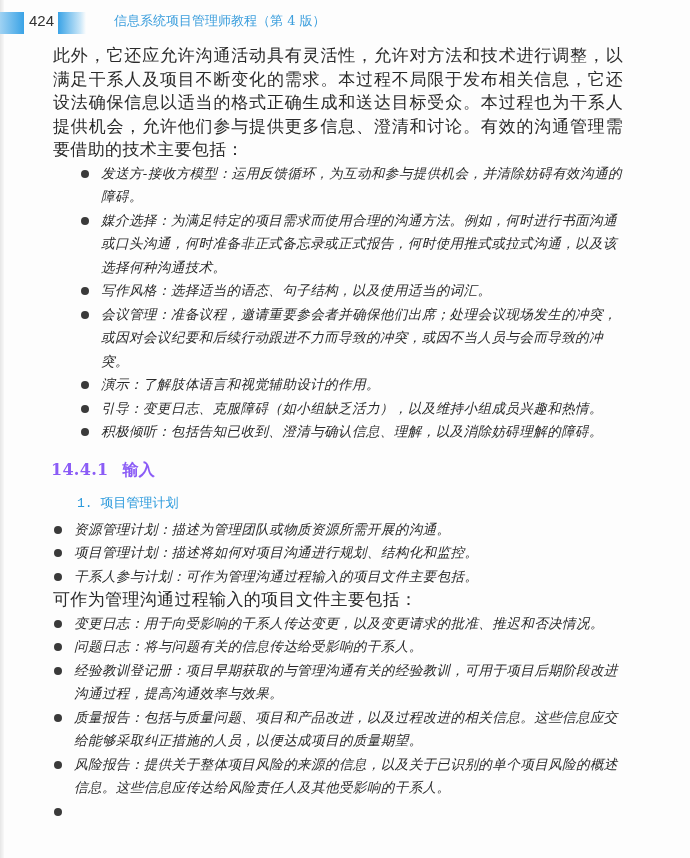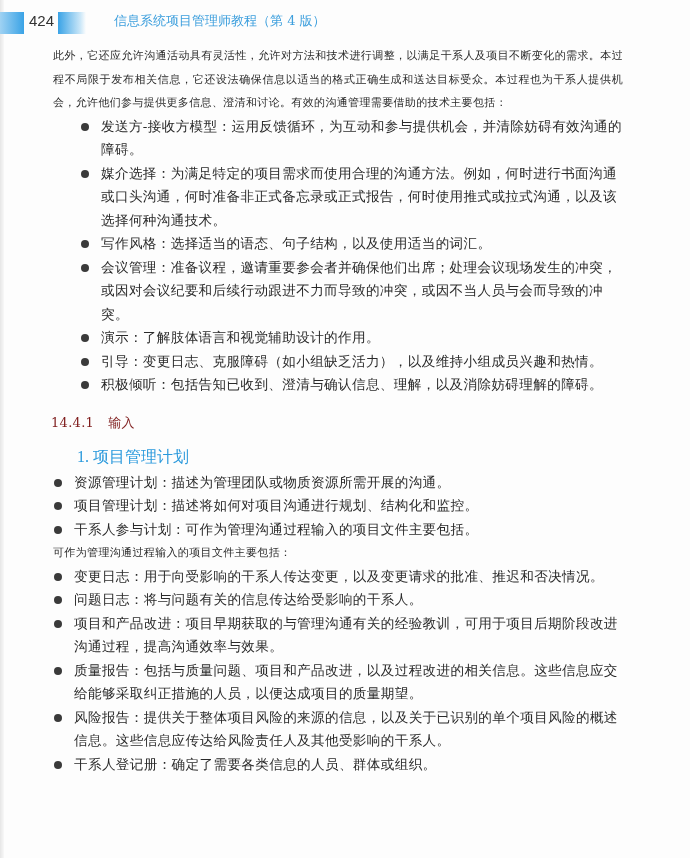--- a/index.html
+++ b/index.html
@@ -30,41 +30,41 @@
     width: 28px; height: 22px;
     background: linear-gradient(to right, #3aa3e6, #cbe7f8 80%, transparent);
   }
   .running-title {
     font-size: 13px; color: #3d9fdd; margin-left: 28px;
   }
   .content {
     position: absolute; left: 53px; top: 44px; width: 570px;
   }
   p.body {
-    margin: 0; font-size: 11px; line-height: 23.5px; letter-spacing: 0.35px;
+    margin: 0; font-size: 17px; line-height: 23.5px; letter-spacing: 0.35px;
     text-align: justify;
   }
-  ul.bullets { list-style: none; margin: 0; padding: 0; }
+  ul.bullets { list-style: none; margin: 0; padding: 0; font-style: italic; }
   ul.bullets.indent { margin-left: 27px; }
   ul.bullets li {
     position: relative; padding-left: 21px;
     font-size: 13.6px; line-height: 23.5px; letter-spacing: 0.35px;
   }
   ul.bullets li .dot {
     position: absolute; left: 1px; top: 8px; width: 8px; height: 8px;
     border-radius: 50%; background: #3a3a3a;
   }
   .sec-heading {
-    margin: 11px 0 0 -2px; font-size: 13px; font-weight: normal;
-    color: #7f1d1d; letter-spacing: 0.3px; height: 30px; line-height: 30px;
+    margin: 11px 0 0 -2px; font-size: 16px; font-weight: bold;
+    color: #8b5cf6; letter-spacing: 0.3px; height: 30px; line-height: 30px;
   }
   .sec-heading .num { margin-right: 14px; }
   .sub-heading {
-    font-family: Liberation Serif, serif;
-    font-size: 16px; color: #2a99dc; margin: 8px 0 3px 24px; line-height: 22px;
+    font-family: Liberation Mono, monospace;
+    font-size: 13px; color: #2a99dc; margin: 8px 0 3px 24px; line-height: 22px;
   }
   .sub-body { margin-left: 24px; }
   .list-rel { margin-left: 0; }
 </style>
 </head>
 <body>
 
 <div class="left-edge"></div>
 
 <div class="header">
@@ -95,19 +95,19 @@
   <ul class="bullets list-rel">
     <li><span class="dot"></span><span>资源管理计划：描述为管理团队或物质资源所需开展的沟通。</span></li>
     <li><span class="dot"></span><span>项目管理计划：描述将如何对项目沟通进行规划、结构化和监控。</span></li>
     <li><span class="dot"></span><span>干系人参与计划：可作为管理沟通过程输入的项目文件主要包括。</span></li>
   </ul>
 
   <p class="body sub-body">可作为管理沟通过程输入的项目文件主要包括：</p>
   <ul class="bullets list-rel">
     <li><span class="dot"></span><span>变更日志：用于向受影响的干系人传达变更，以及变更请求的批准、推迟和否决情况。</span></li>
     <li><span class="dot"></span><span>问题日志：将与问题有关的信息传达给受影响的干系人。</span></li>
-    <li><span class="dot"></span><span>项目和产品改进：项目早期获取的与管理沟通有关的经验教训，可用于项目后期阶段改进沟通过程，提高沟通效率与效果。</span></li>
+    <li><span class="dot"></span><span>经验教训登记册：项目早期获取的与管理沟通有关的经验教训，可用于项目后期阶段改进沟通过程，提高沟通效率与效果。</span></li>
     <li><span class="dot"></span><span>质量报告：包括与质量问题、项目和产品改进，以及过程改进的相关信息。这些信息应交给能够采取纠正措施的人员，以便达成项目的质量期望。</span></li>
     <li><span class="dot"></span><span>风险报告：提供关于整体项目风险的来源的信息，以及关于已识别的单个项目风险的概述信息。这些信息应传达给风险责任人及其他受影响的干系人。</span></li>
-    <li><span class="dot"></span><span>干系人登记册：确定了需要各类信息的人员、群体或组织。</span></li>
+    <li><span class="dot"></span></li>
   </ul>
 
 </div>
 
 </body></html>

